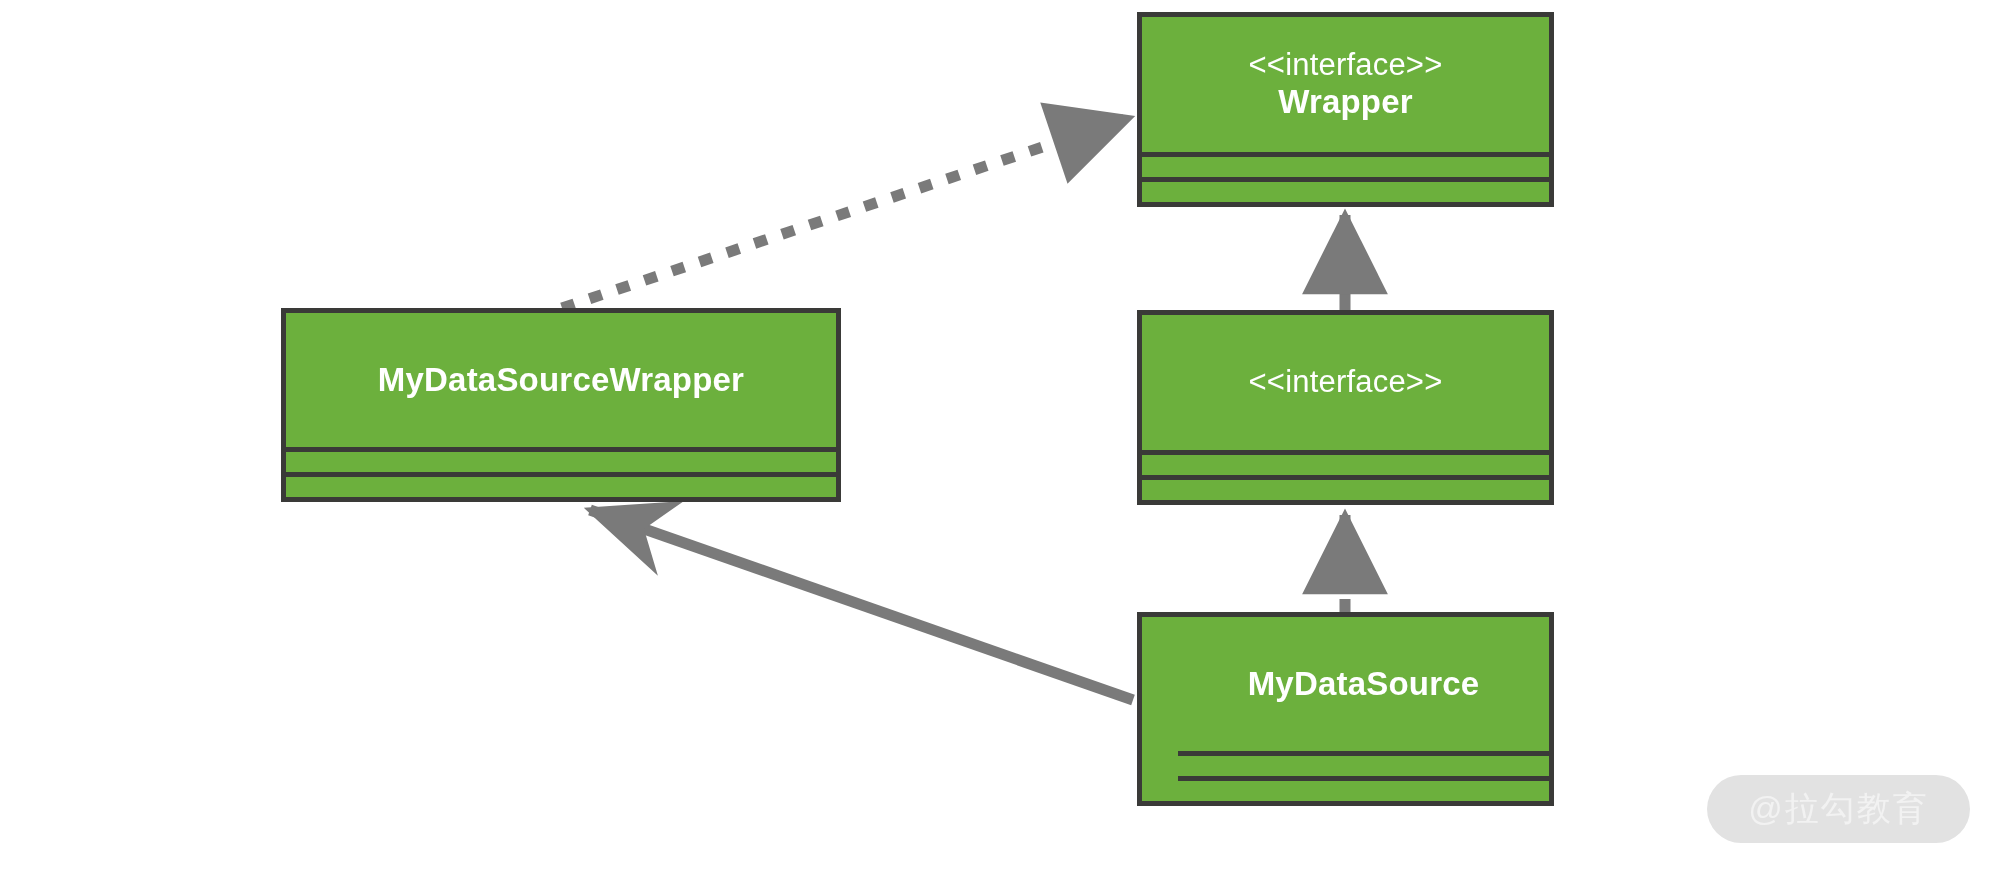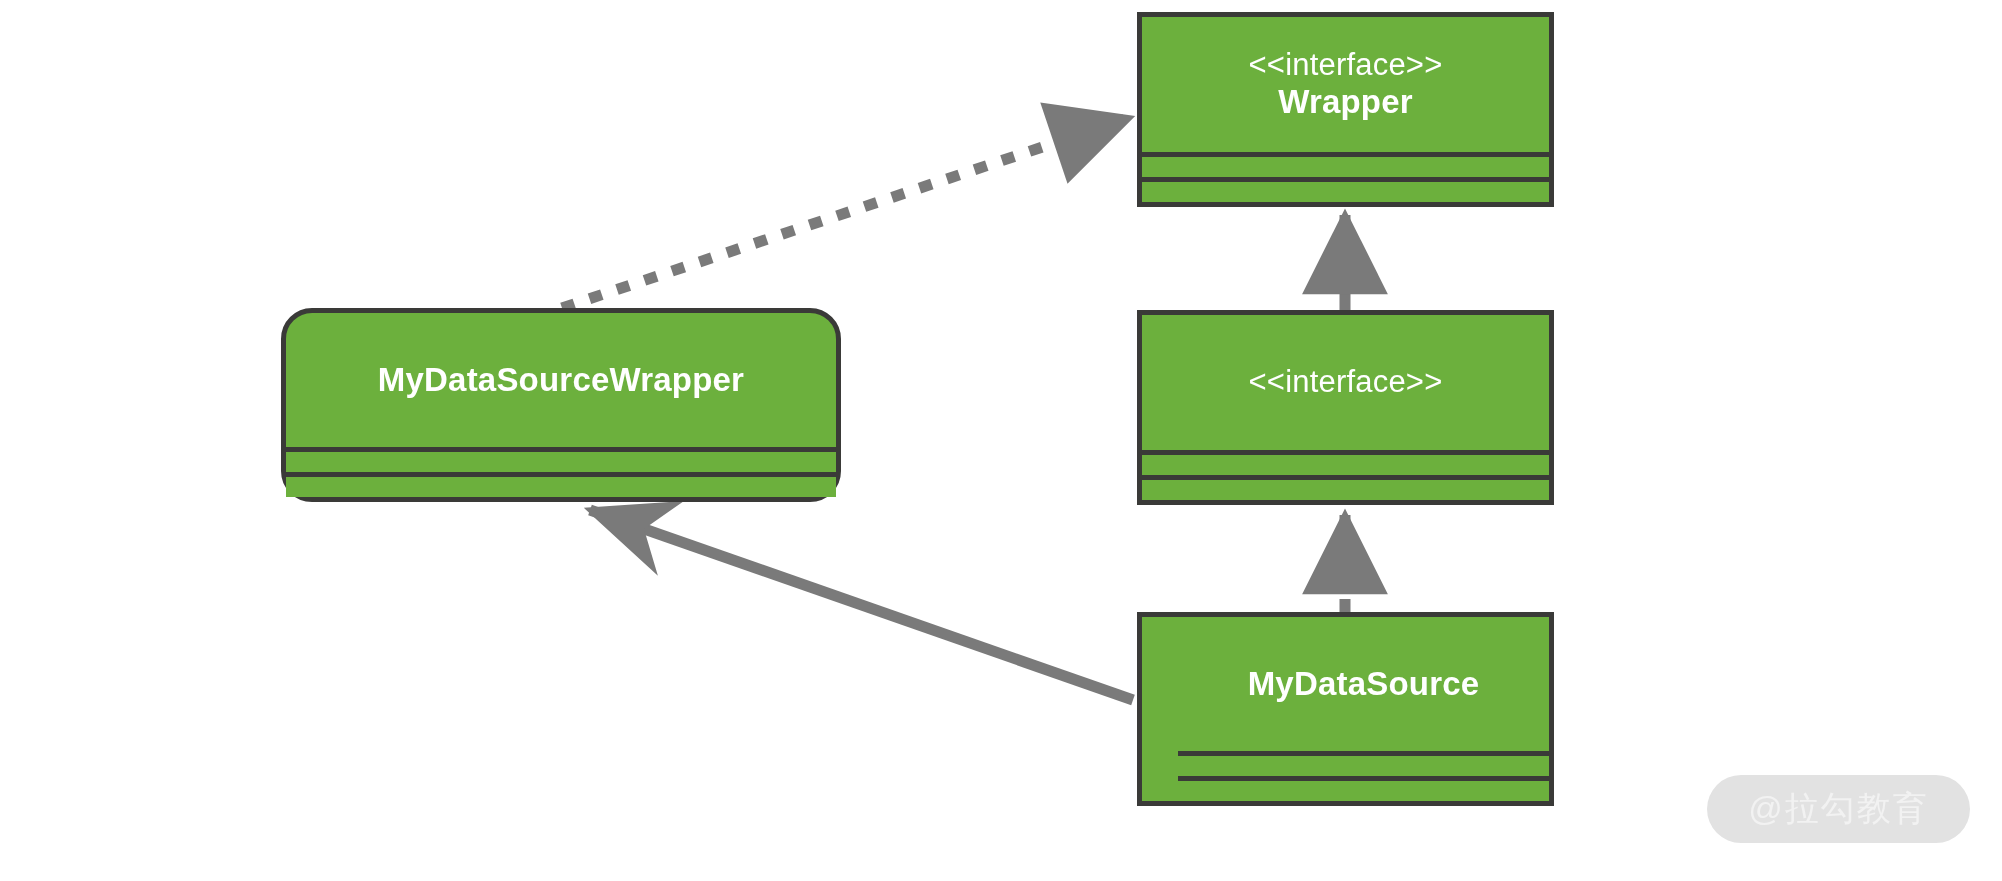--- a/index.html
+++ b/index.html
@@ -132,21 +132,21 @@
   </div>
 
   <div class="uml-box" style="left:1137px; top:612px; width:417px; height:194px;padding-left:36px;">
     <div class="uml-name">
       <div class="classname">MyDataSource</div>
     </div>
     <div class="uml-attrs"></div>
     <div class="uml-ops"></div>
   </div>
 
-  <div class="uml-box" style="left:281px; top:308px; width:560px; height:194px;border-radius:31px;">
+  <div class="uml-box" style="left:281px; top:308px; width:560px; height:194px;">
     <div class="uml-name">
       <div class="classname">MyDataSourceWrapper</div>
     </div>
     <div class="uml-attrs"></div>
     <div class="uml-ops"></div>
   </div>
 
   <div class="watermark">
     <span>@拉勾教育</span>
   </div>

